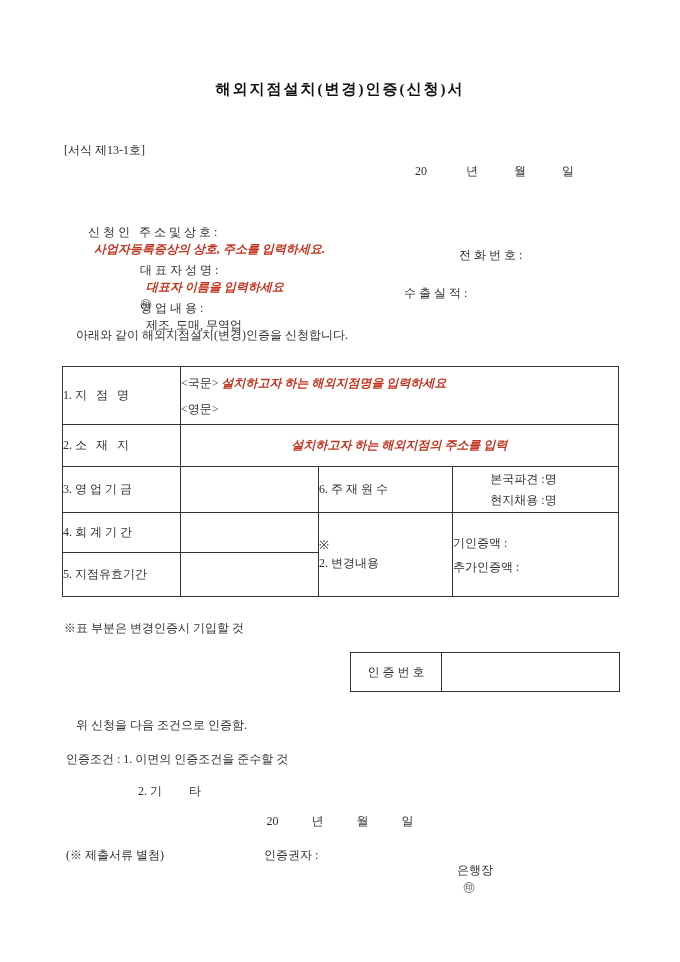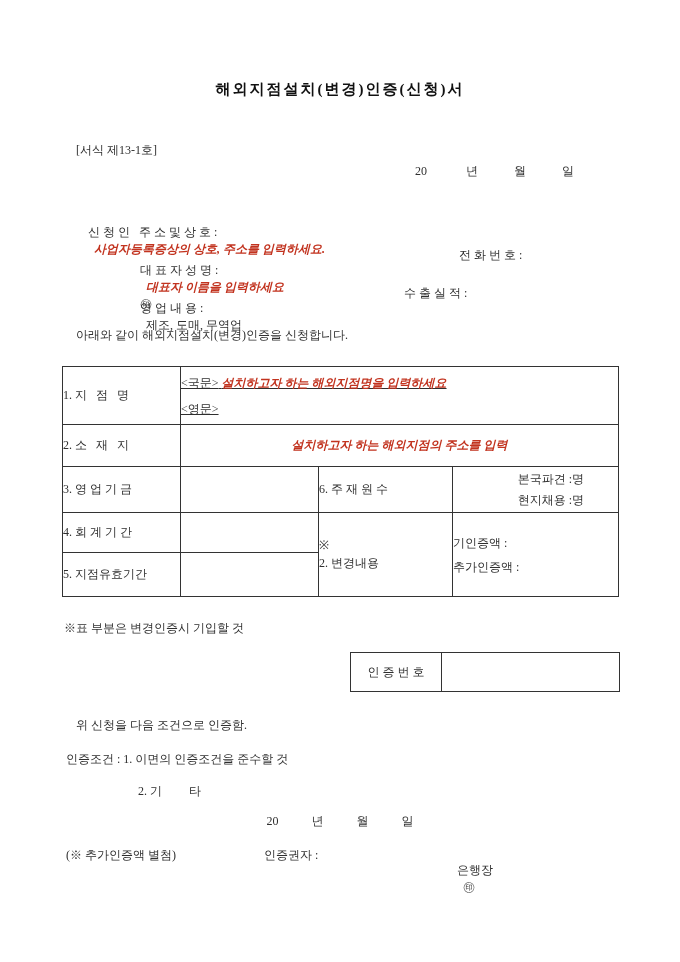--- a/index.html
+++ b/index.html
@@ -18,23 +18,23 @@
 
   
   table.formtbl {
     position:absolute; left:62px; top:366px; width:556px;
     border-collapse:collapse; table-layout:fixed;
     font-size:12px; color:#2f2f2f;
   }
   table.formtbl td { border:1px solid #333333; vertical-align:middle; padding:0; }
   td.lblcell { white-space:pre; padding-left:10px; }
   .cellpad { padding-left:8px; }
-  .two-line { line-height:26px; padding-left:8px;text-decoration:underline; }
+  .two-line { line-height:26px; padding-left:8px; }
   .centerred { text-align:center; }
-  .pairline { display:flex; justify-content:flex-end; padding:2px 34px 2px 10px; }
+  .pairline { display:flex; justify-content:center; padding:2px 34px 2px 10px; }
   .stacked { padding-left:10px; line-height:24px; }
   .changecell { vertical-align:top; padding:4px 0 0 10px; }
   .changelabel { width:72px; word-break:break-all; line-height:20px; }
 
   
   .certbox {
     position:absolute; left:350px; top:652px; width:268px; height:38px;
     border:1px solid #333333; display:flex;
   }
   .certlabel {
@@ -43,21 +43,21 @@
   }
   .certvalue { flex:1; }
 </style>
 </head>
 <body>
 
 <div class="page">
 
   <div class="abs title">해외지점설치(변경)인증(신청)서</div>
 
-  <div class="abs" style="left:76px; top:142px;">[서식 제13-1호]</div>
+  <div class="abs" style="left:64px; top:142px;">[서식 제13-1호]</div>
 
   <div class="abs" style="left:415px; top:163px;">20             년            월            일</div>
 
   <div class="abs" style="left:76px; top:209px;">
     <span>신 청 인   주 소 및 상 호 :</span>
     <span class="red gap6">사업자등록증상의 상호, 주소를 입력하세요.</span>
   </div>
 
   <div class="abs" style="left:128px; top:247px;">
     <span>대 표 자 성 명 :</span>
@@ -135,20 +135,20 @@
     <div class="certlabel">인 증 번 호</div>
     <div class="certvalue"></div>
   </div>
 
   <div class="abs" style="left:76px; top:717px;">위 신청을 다음 조건으로 인증함.</div>
   <div class="abs" style="left:66px; top:751px;">인증조건 : 1. 이면의 인증조건을 준수할 것</div>
   <div class="abs" style="left:138px; top:783px;">2. 기         타</div>
 
   <div class="abs" style="left:0; right:0; top:813px; text-align:center;">20           년           월           일</div>
 
-  <div class="abs" style="left:66px; top:847px;">(※ 추가인증액 별첨)</div>
+  <div class="abs" style="left:66px; top:847px;">(※ 제출서류 별첨)</div>
   <div class="abs" style="left:264px; top:847px;">인증권자 :</div>
   <div class="abs" style="left:445px; top:847px;">
     <span>은행장</span>
     <span class="gap6">㊞</span>
   </div>
 
 </div>
 
 </body></html>

